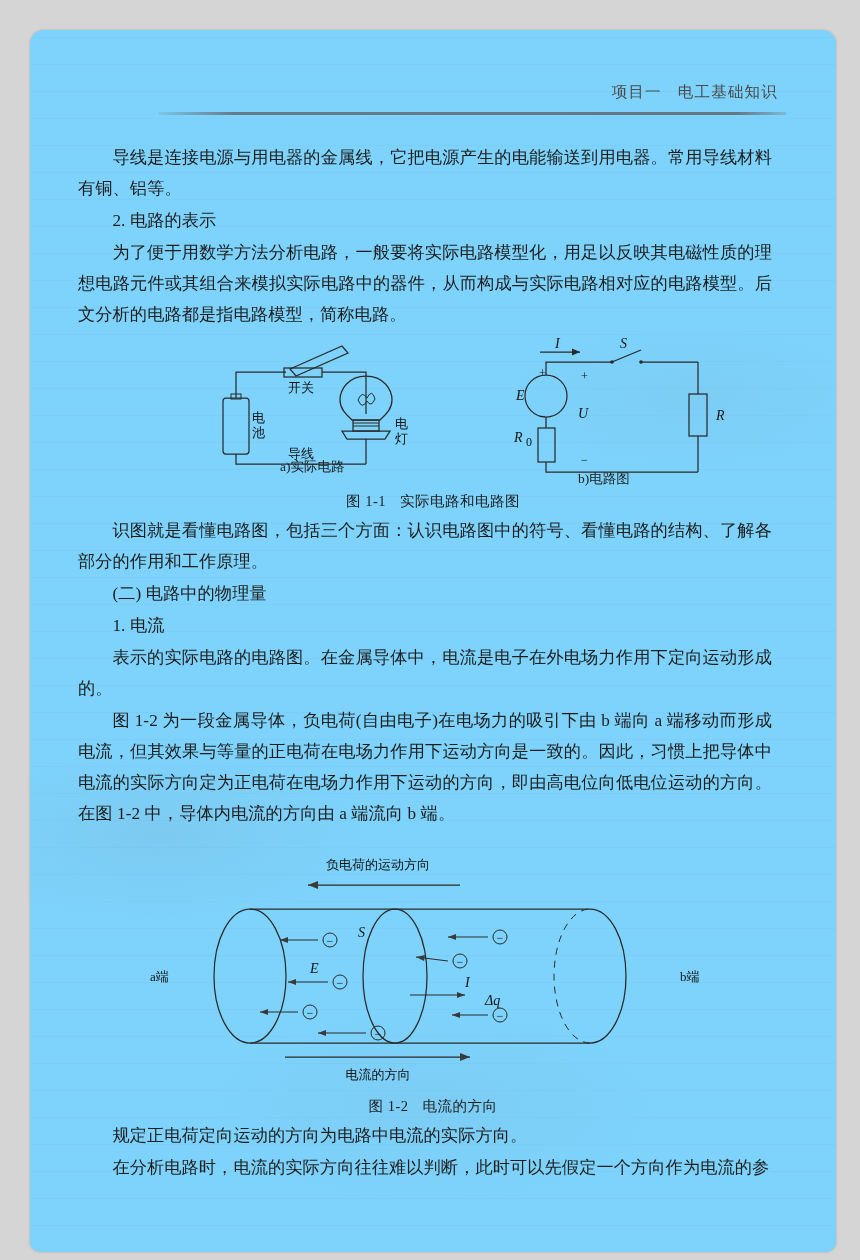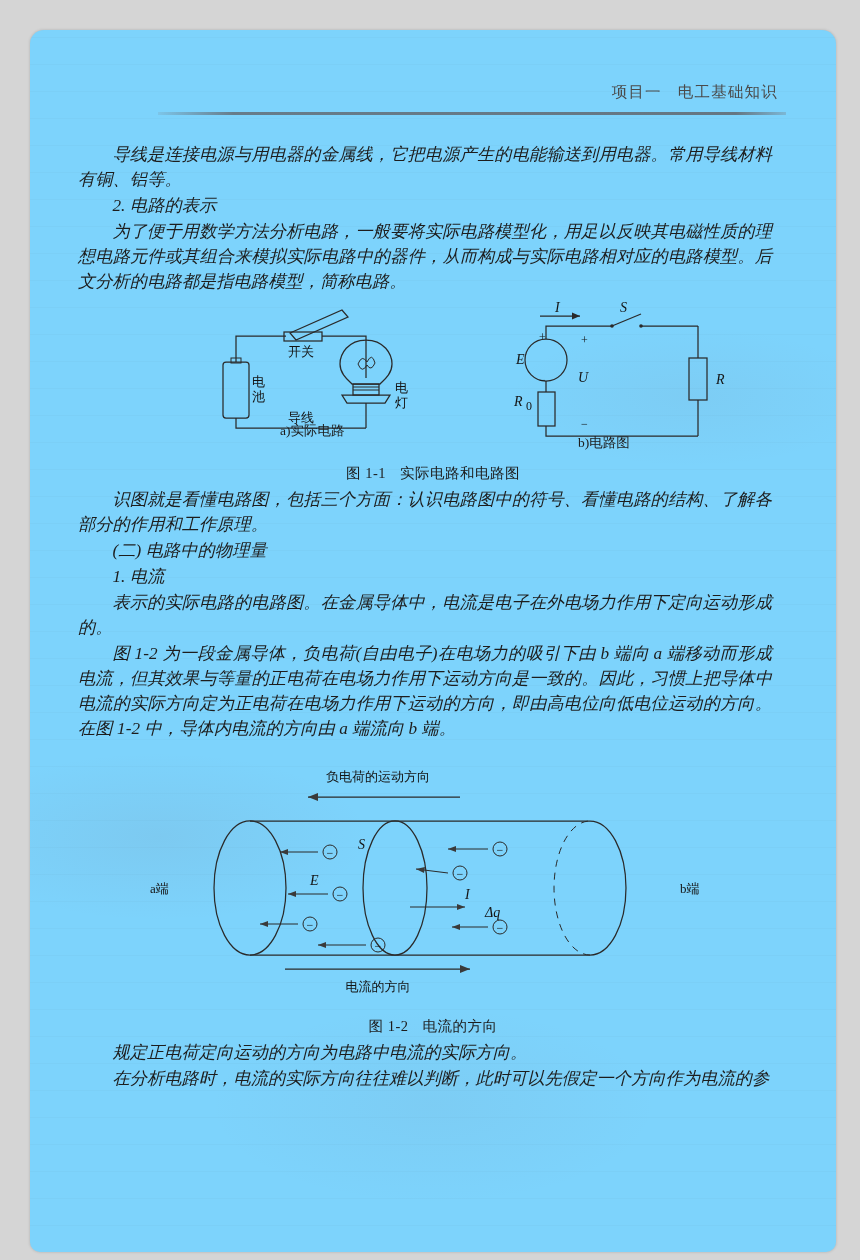--- a/index.html
+++ b/index.html
@@ -69,36 +69,35 @@
     left: 80px; right: 2px; top: 56px;
     height: 3px;
     background: linear-gradient(90deg, rgba(120,120,125,.15), rgba(95,95,100,.75) 12%, rgba(95,95,100,.8) 92%, rgba(120,120,125,.3));
   }
 
   
   .body { margin-top: 34px; }
   p.para {
     margin: 0 16px 1px 0;
     font-size: 17.2px;
-    line-height: 25px;
+    line-height: 31px;
     color: #1d1d1d;
     text-align: justify;
     text-justify: inter-ideograph;
     letter-spacing: .1px;
-    font-style: italic;
   }
   p.indent { text-indent: 2em; }
 
   
   .fig { margin: 10px 0 4px 0; position: relative; }
   .fig-cap {
     text-align: center;
     font-size: 14.5px;
     color: #1d1d1d;
-    margin-top: 8px;
+    margin-top: 0;
     letter-spacing: .5px;
   }
   .fig-cap .num { margin-right: 14px; }
   .sub-cap {
     position: absolute;
     font-size: 13.5px;
     color: #1d1d1d;
     white-space: nowrap;
   }
   .fig1-wrap { height: 152px; position: relative; }

